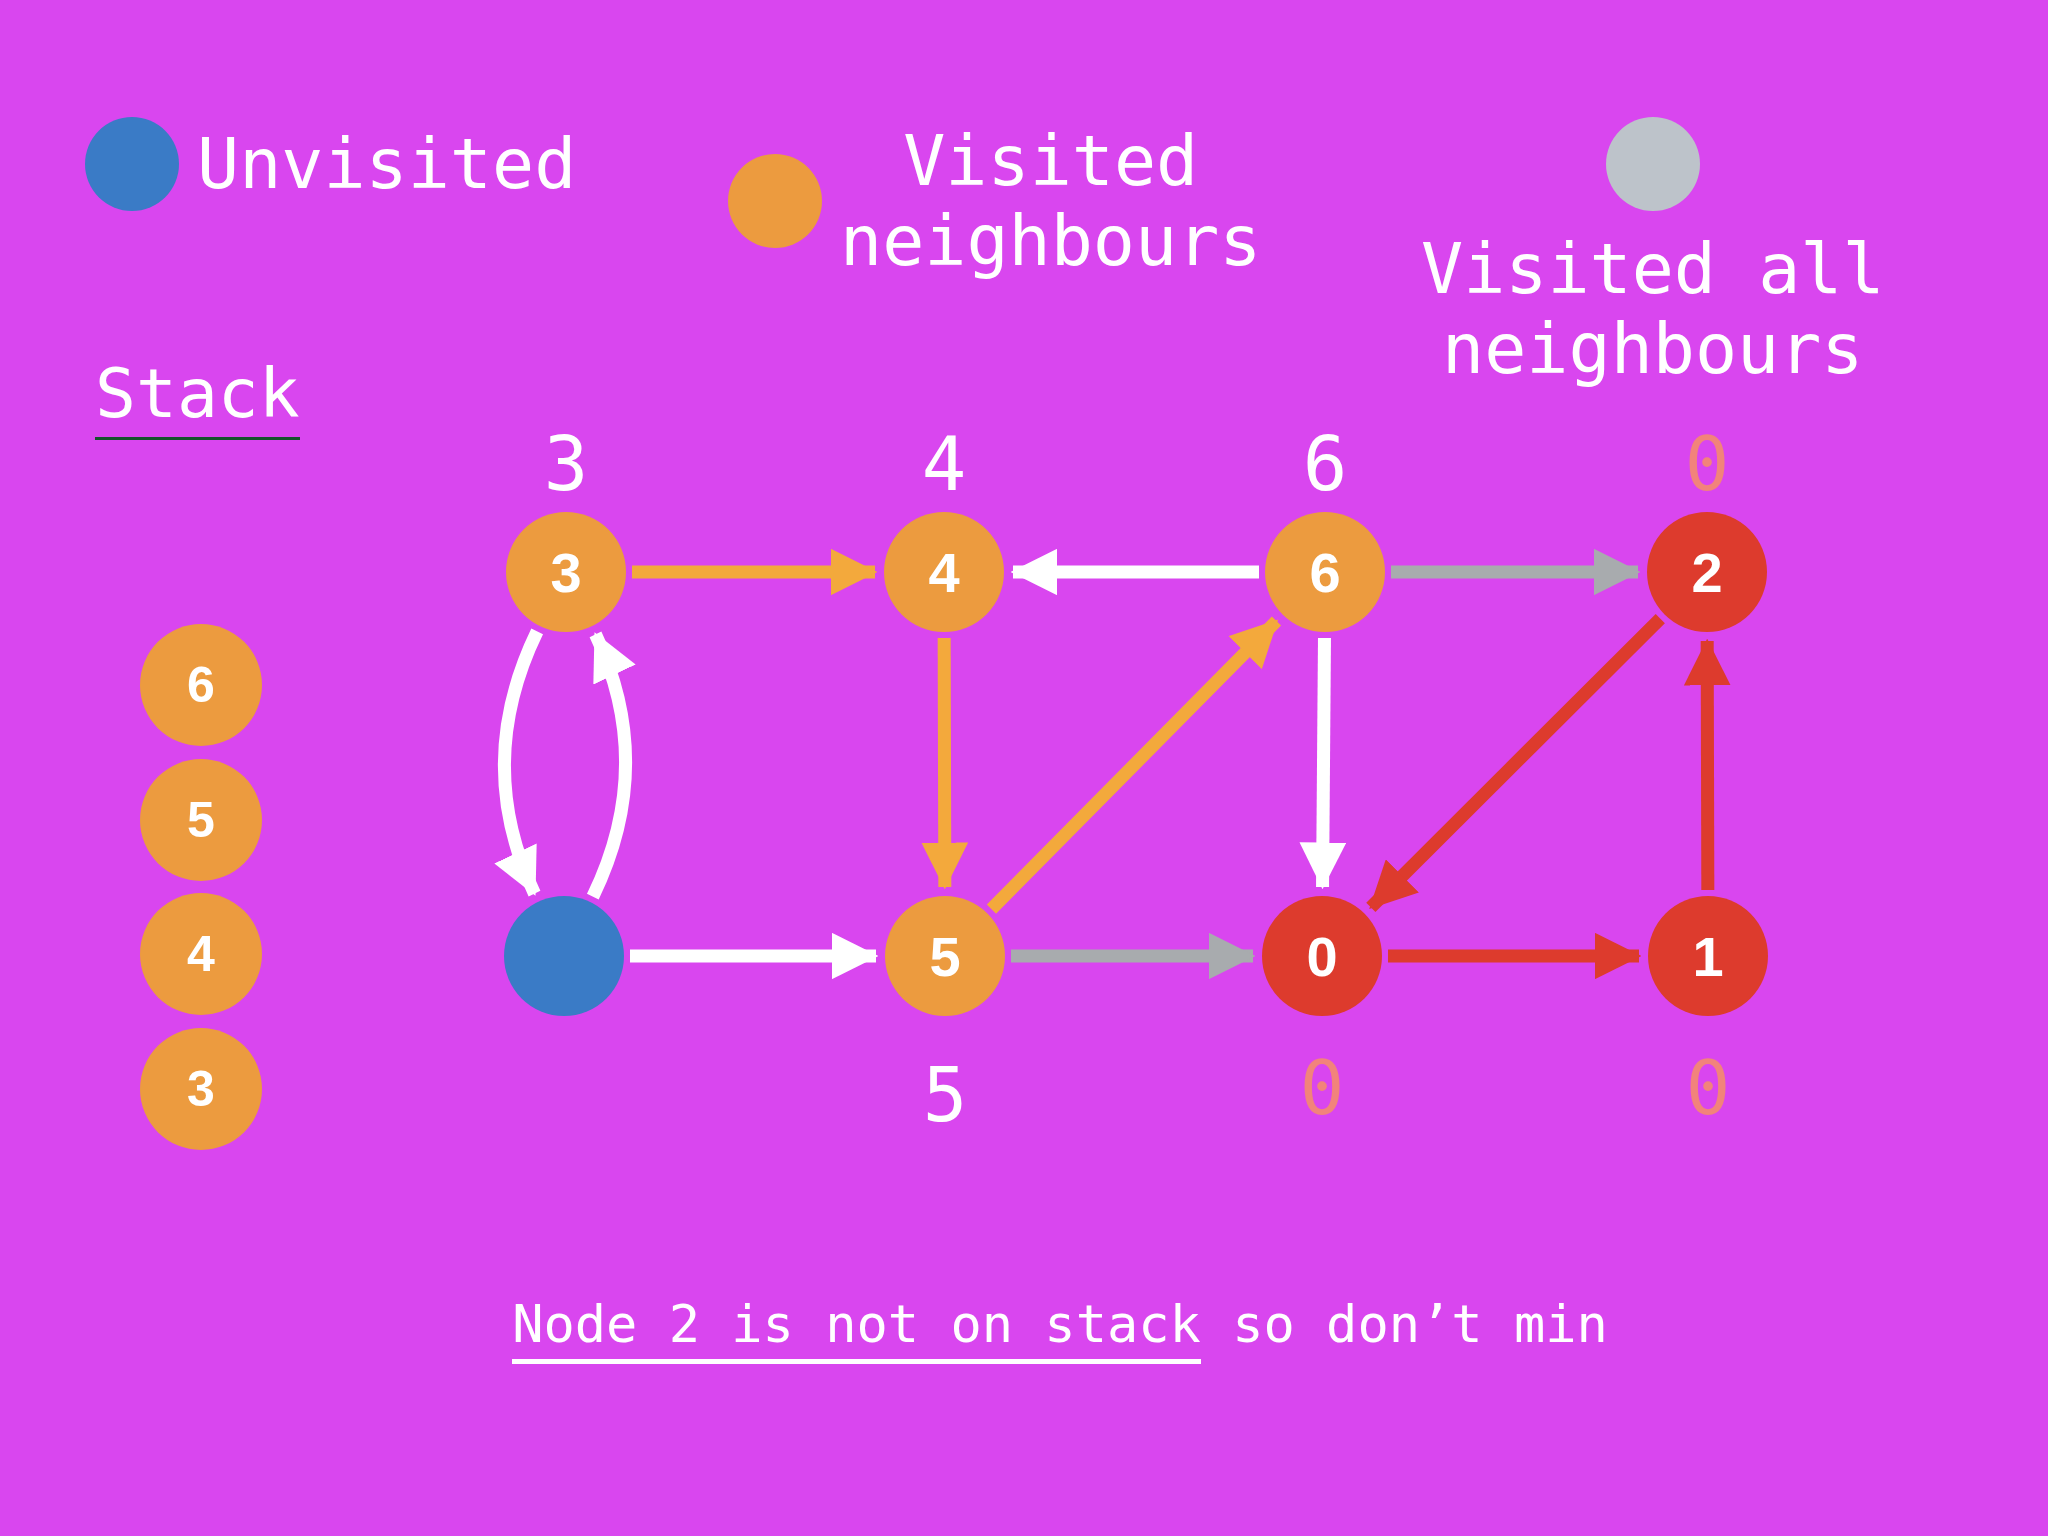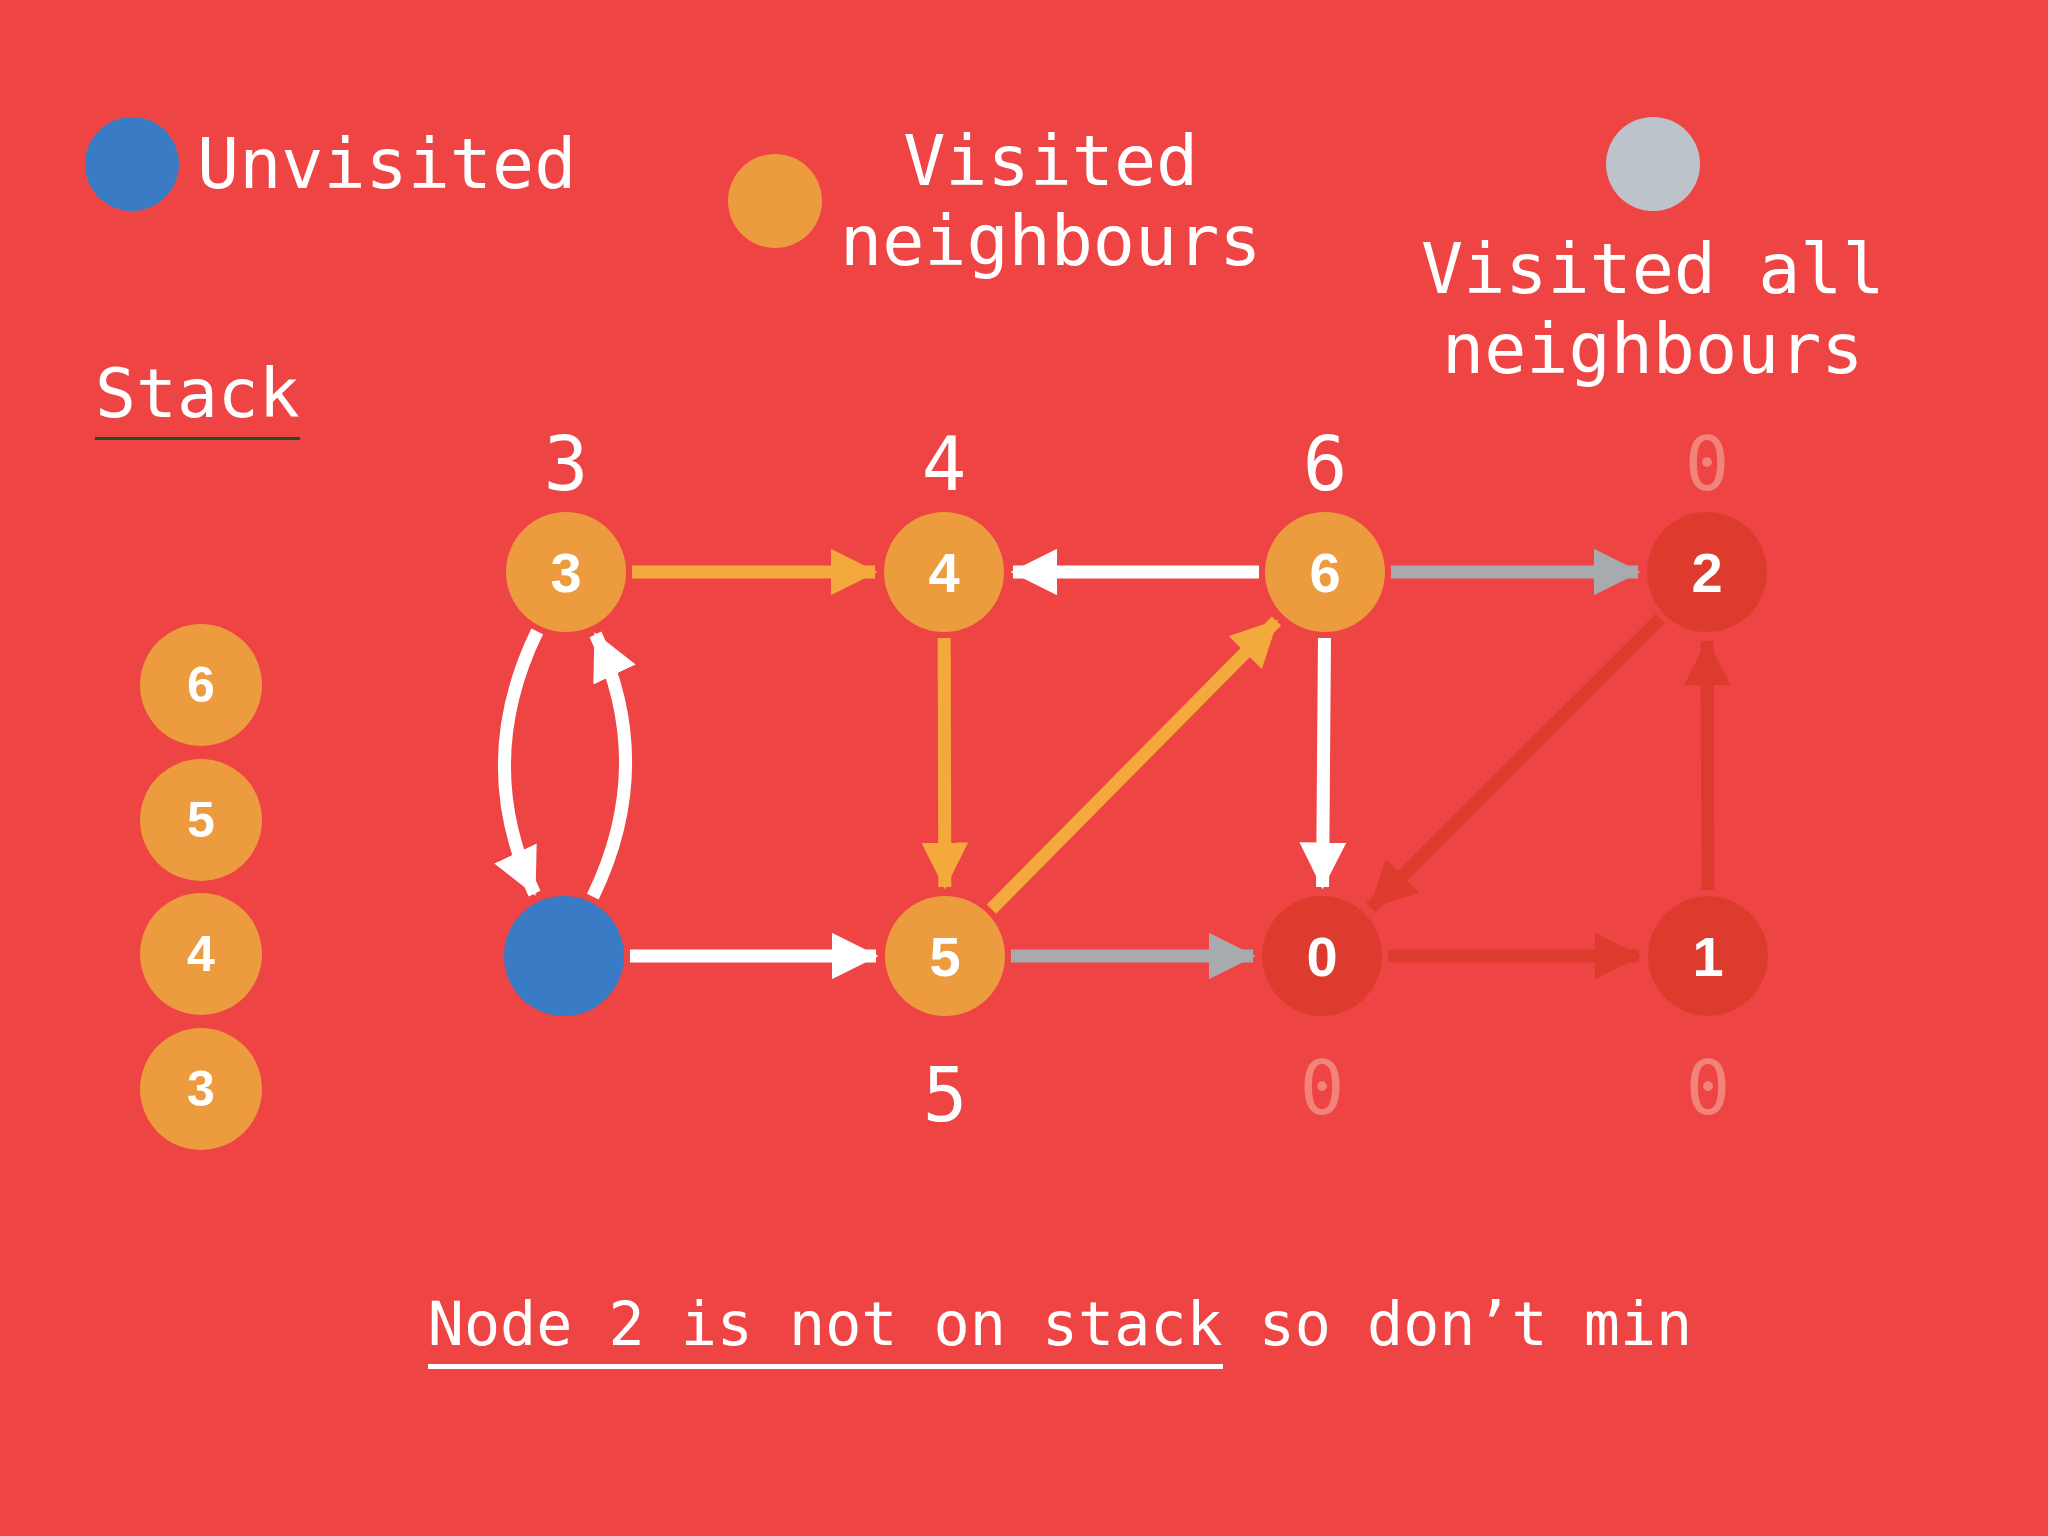--- a/index.html
+++ b/index.html
@@ -8,21 +8,21 @@
     background: #000000;
     width: 2048px;
     height: 1536px;
     overflow: hidden;
     font-family: "DejaVu Sans Mono", monospace;
   }
   #canvas {
     position: relative;
     width: 2048px;
     height: 1536px;
-    background: #ef4444;
+    background: #d946ef;
   }
   
   .legend-item {
     position: absolute;
     display: flex;
     align-items: center;
     gap: 18px;
   }
   .legend-dot {
     width: 94px;
@@ -80,21 +80,21 @@
     font-size: 74px;
   }
   
   #caption {
     position: absolute;
     left: 80px;
     top: 1280px;
     width: 1960px;
     text-align: center;
     color: #ffffff;
-    font-size: 60px;
+    font-size: 52px;
     line-height: 88px;
   }
   #caption .u {
     border-bottom: 5px solid #ffffff;
     padding-bottom: 5px;
   }
 </style>
 </head>
 <body>
 

